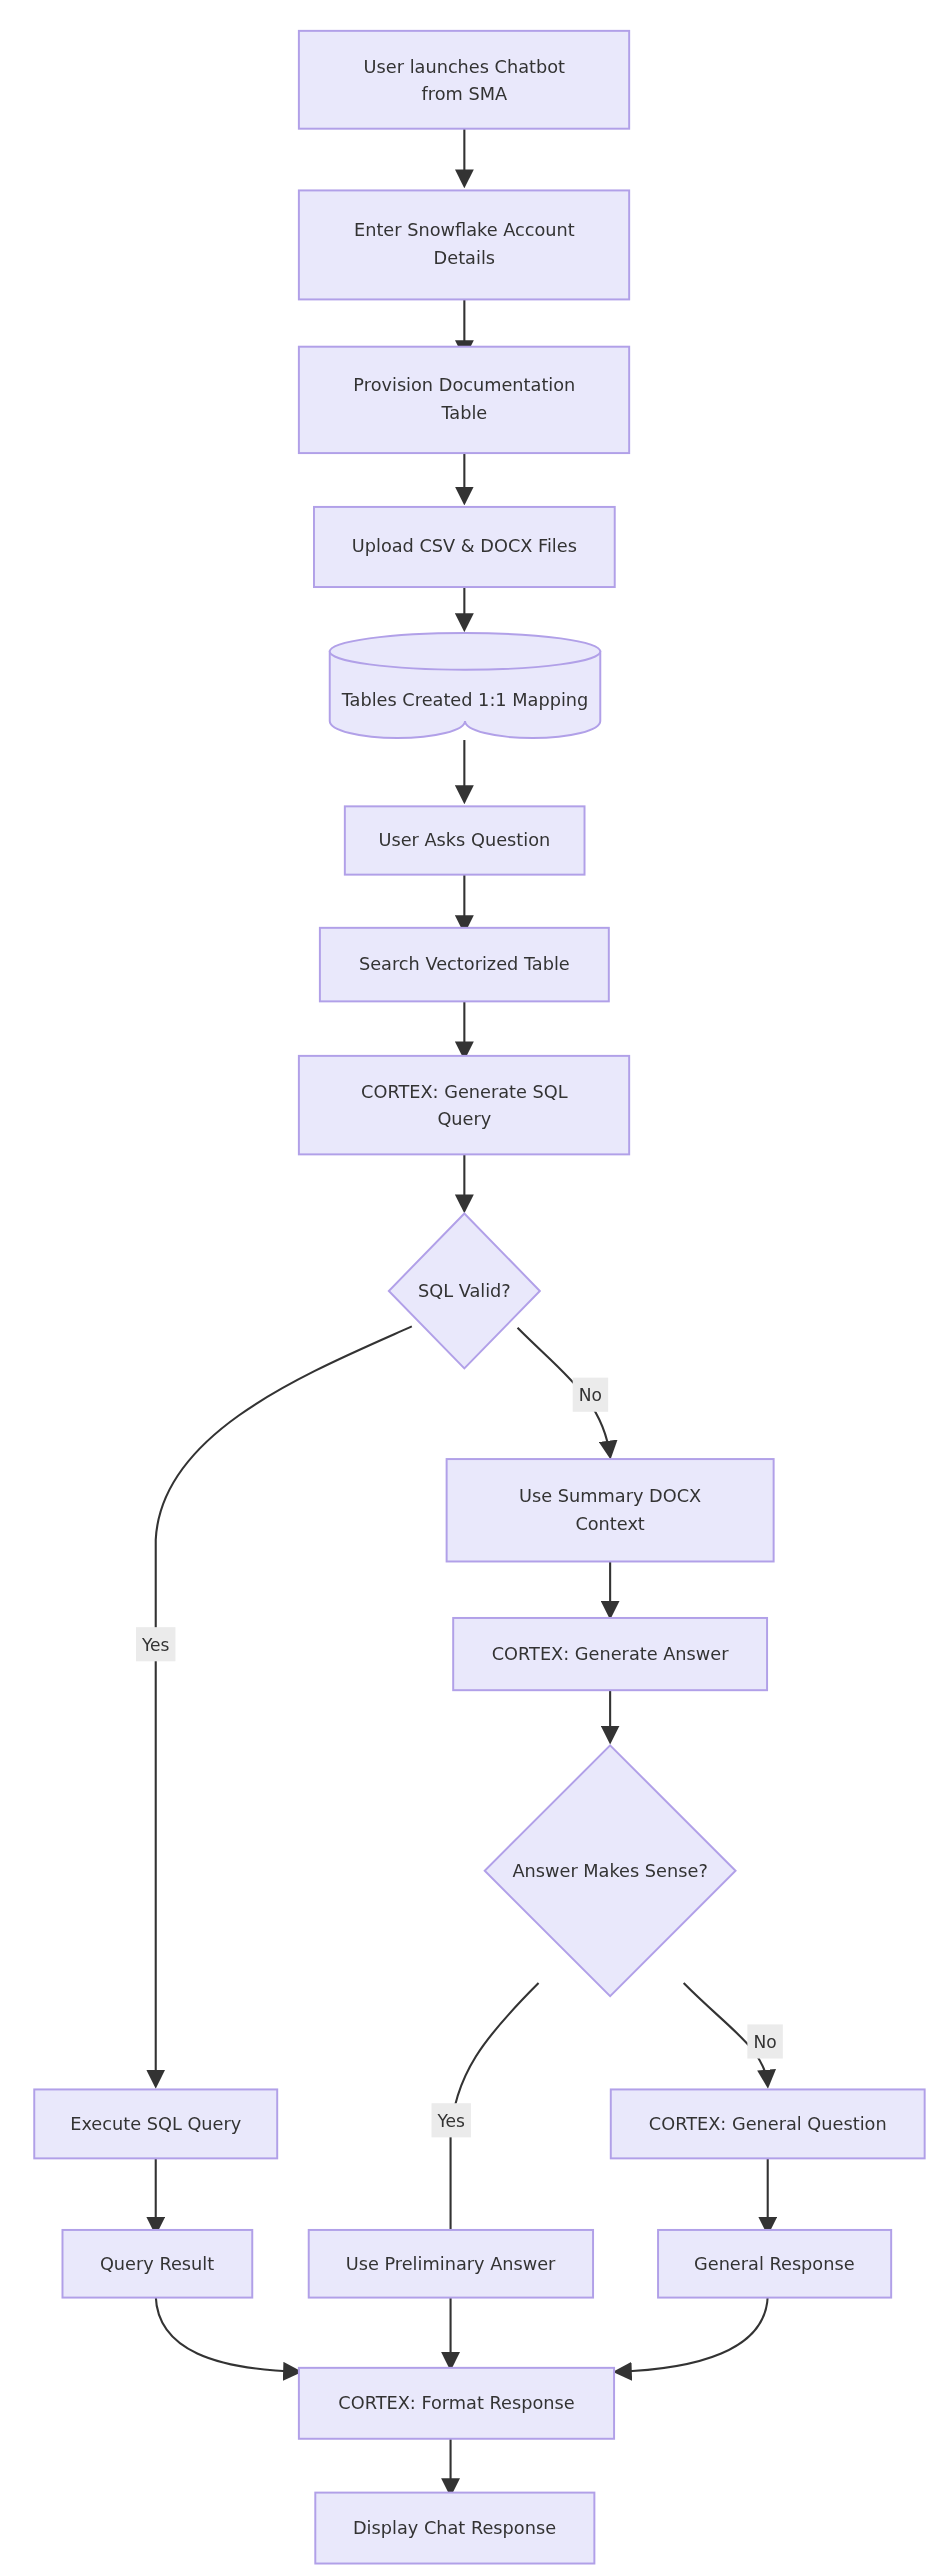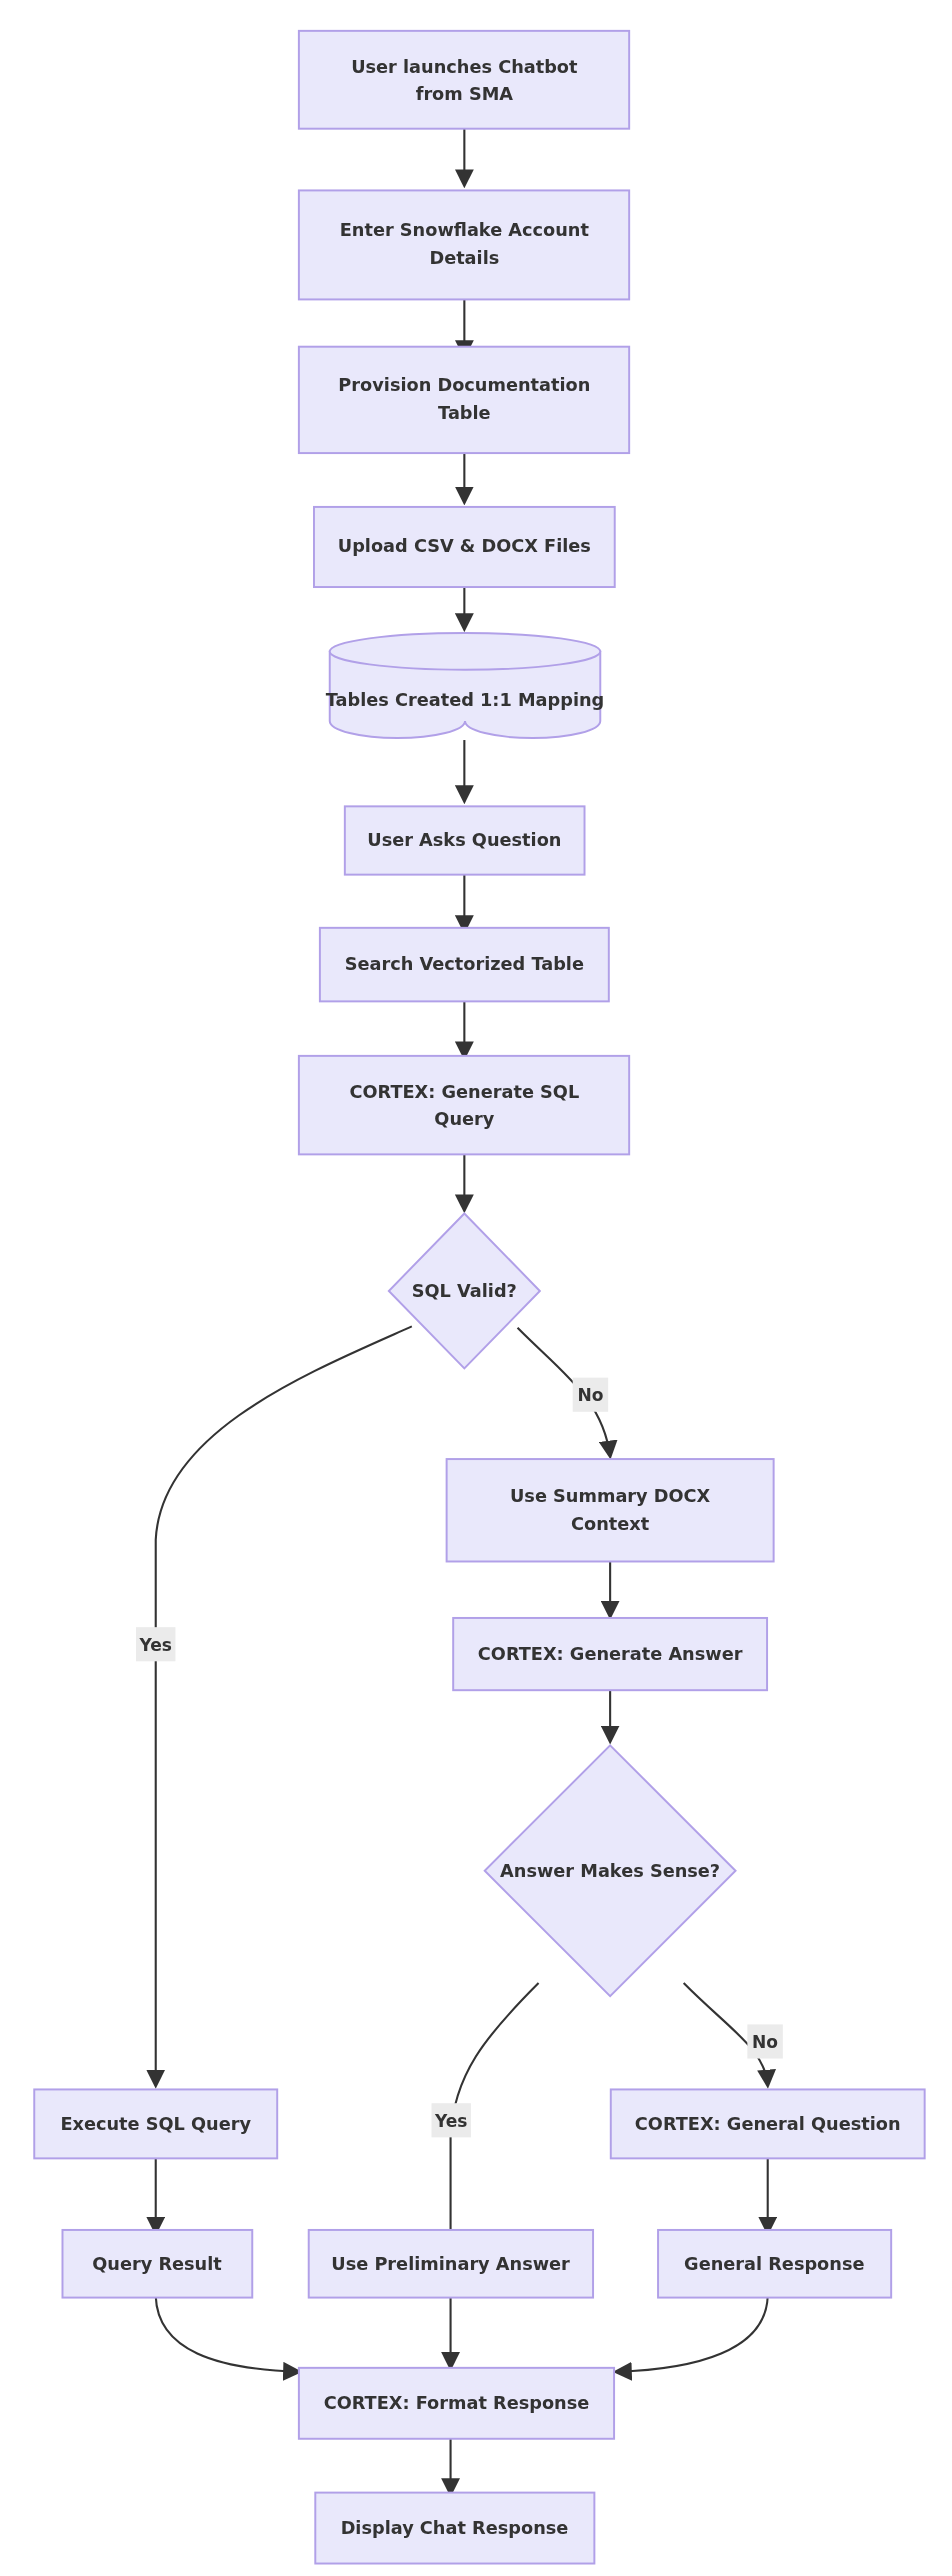--- a/index.html
+++ b/index.html
@@ -7,21 +7,20 @@
     padding: 0;
     background: #ffffff;
   }
   #stage {
     position: relative;
     width: 953px;
     height: 2576px;
     background: #ffffff;
     overflow: hidden;
     font-family: "DejaVu Sans", "Liberation Sans", sans-serif;
-    font-weight: bold;
   }
   #flow-svg {
     position: absolute;
     inset: 0;
     width: 953px;
     height: 2576px;
     display: block;
   }
   .node-shape {
     fill: #e9e8fb;

